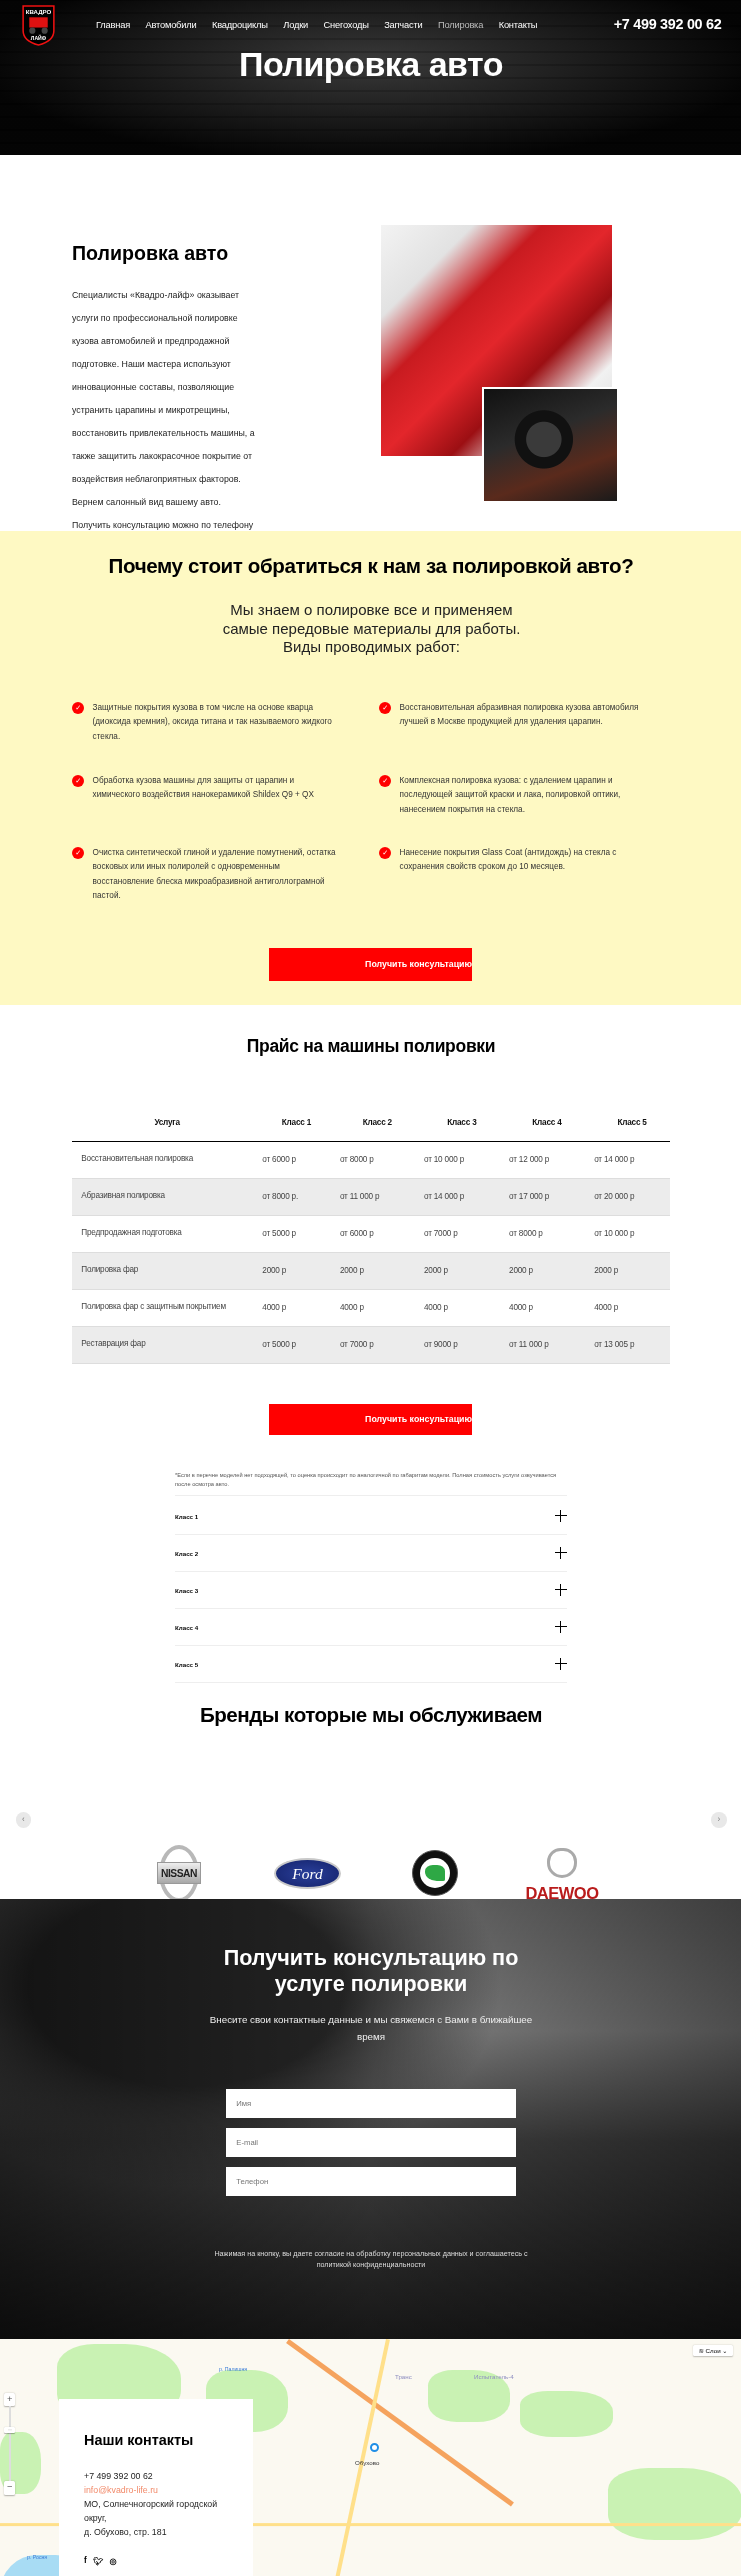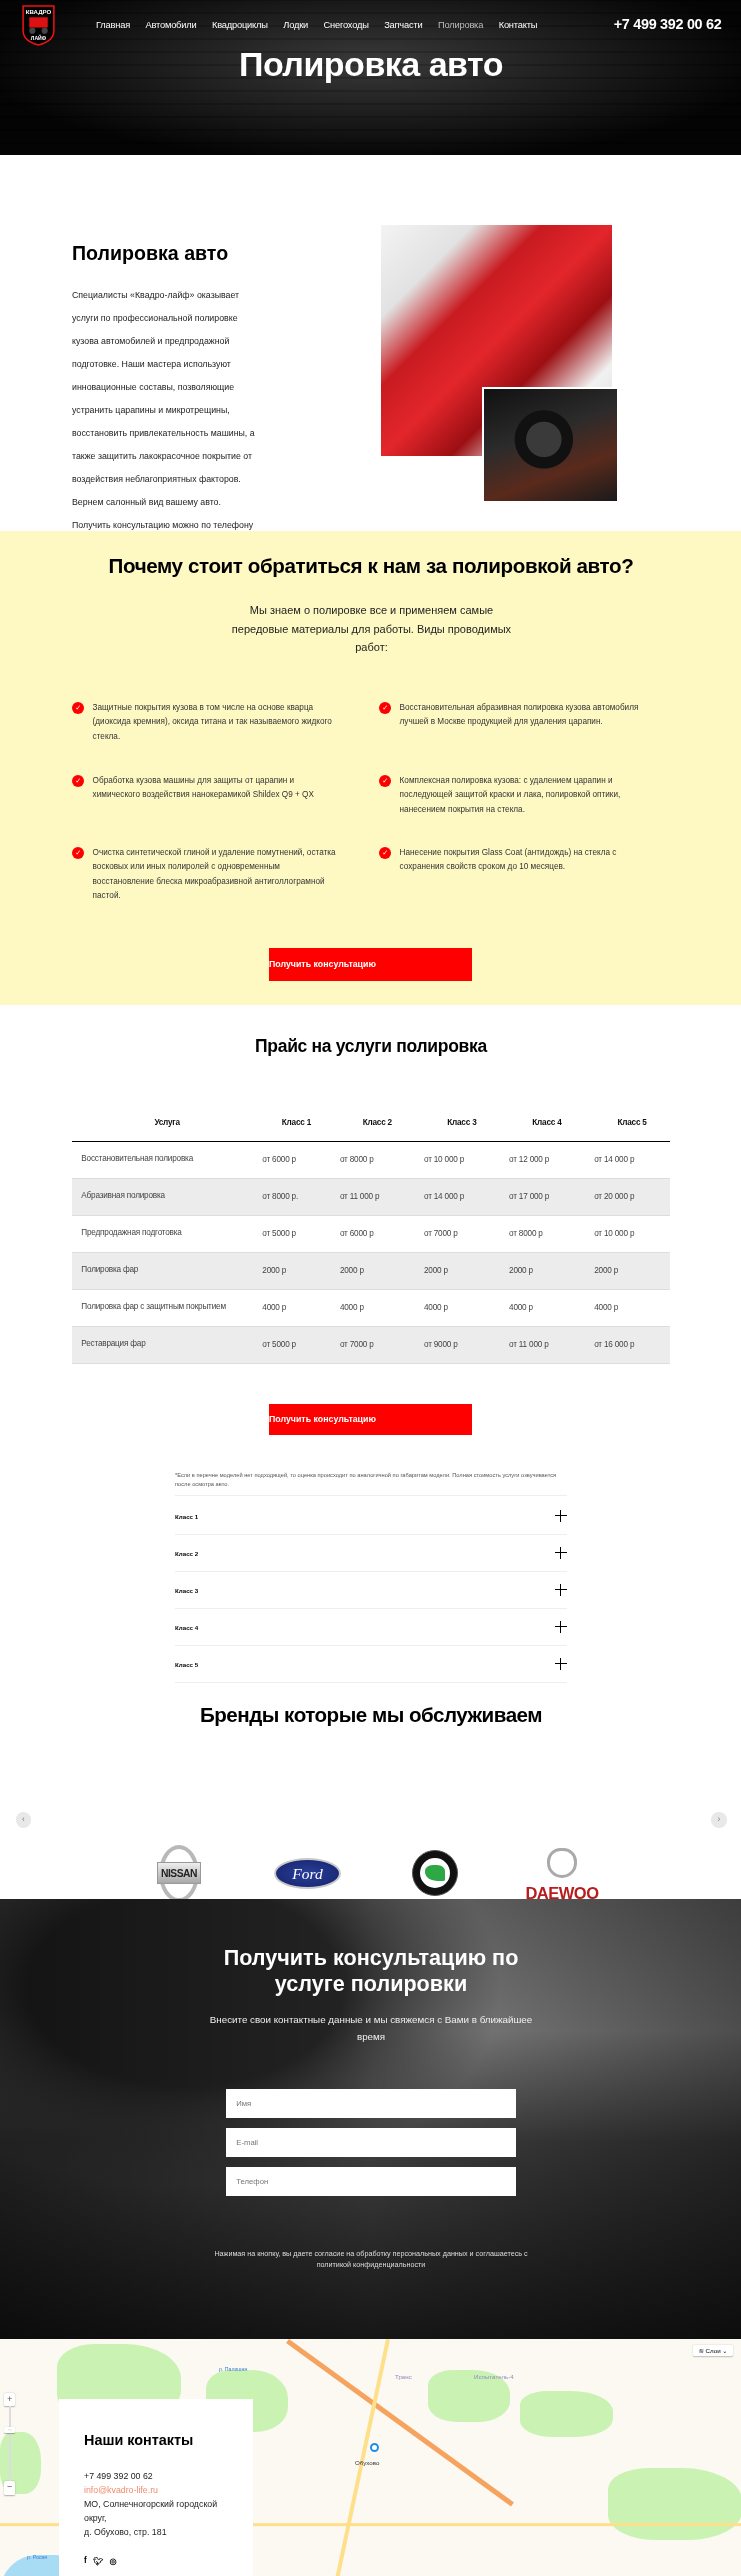--- a/index.html
+++ b/index.html
@@ -27,24 +27,24 @@
 .intro-text b{color:#000}
 .intro-img1{position:absolute;left:381px;top:70px;width:231px;height:231px;
  background:linear-gradient(135deg,#f3f3f3 0%,#e2e2e2 20%,#c81b20 35%,#e3262b 50%,#9c0f13 65%,#f1f1f1 80%,#d4d4d4 100%)}
 .intro-img2{position:absolute;left:482px;top:232px;width:137px;height:116px;
  background:radial-gradient(circle at 45% 45%,#3a3a3a 0 18%,#111 19% 30%,transparent 31%),linear-gradient(160deg,#111 0%,#2b2b2b 40%,#5a2a1c 70%,#1a1a1a 100%);
  border:2.1px solid #fff}
 
 
 .why{background:#fef9c3;height:474px;position:relative}
 .why-title{position:absolute;left:0;right:0;top:23px;text-align:center;font-size:20.6px;font-weight:bold;letter-spacing:-0.4px}
-.why-sub{position:absolute;left:222px;width:299px;top:70px;text-align:center;font-size:11px;line-height:18.5px;color:#222}
+.why-sub{position:absolute;left:222px;width:299px;top:70px;text-align:center;font-size:15px;line-height:18.5px;color:#222}
 .feat{position:absolute;width:268px;font-size:8.2px;line-height:14.4px;color:#333;padding-left:20.6px}
 .feat .chk{position:absolute;left:0;top:1px;width:12.4px;height:12.4px;border-radius:50%;background:#f00;color:#fff;font-size:7.2px;text-align:center;line-height:12.4px}
-.btn-red{position:absolute;background:#f00;color:#fff;font-size:8.8px;font-weight:bold;text-align:left;border:none;font-family:"Liberation Sans",sans-serif}
+.btn-red{position:absolute;background:#f00;color:#fff;font-size:8.8px;font-weight:bold;text-align:right;border:none;font-family:"Liberation Sans",sans-serif}
 .why .btn-red{left:269px;top:417px;width:203px;height:33px;line-height:33px}
 
 
 .price{position:relative;height:672px}
 .price-title{position:absolute;left:0;right:0;top:31px;text-align:center;font-size:17.5px;font-weight:bold;letter-spacing:-0.3px}
 table.pt{position:absolute;left:72px;top:100px;width:598px;border-collapse:collapse;font-size:8.2px;letter-spacing:-0.2px}
 .pt th{text-align:center;font-weight:bold;height:36px;border-bottom:1px solid #000;color:#111;padding-left:9.3px}
 .pt td{height:37px;padding-left:9.3px;color:#444;border-bottom:0.5px solid #ddd}
 .pt tr.alt td{background:#ececec}
 .pt td.svc{width:181px;line-height:16.5px}
@@ -147,21 +147,21 @@
   <div class="feat" style="left:72px;top:170px"><span class="chk">✓</span><span>Защитные покрытия кузова в том числе на основе кварца (диоксида кремния), оксида титана и так называемого жидкого стекла.</span></div>
   <div class="feat" style="left:379px;top:170px"><span class="chk">✓</span><span>Восстановительная абразивная полировка кузова автомобиля лучшей в Москве продукцией для удаления царапин.</span></div>
   <div class="feat" style="left:72px;top:243px"><span class="chk">✓</span><span>Обработка кузова машины для защиты от царапин и химического воздействия нанокерамикой Shildex Q9 + QX</span></div>
   <div class="feat" style="left:379px;top:243px"><span class="chk">✓</span><span>Комплексная полировка кузова: с удалением царапин и последующей защитой краски и лака, полировкой оптики, нанесением покрытия на стекла.</span></div>
   <div class="feat" style="left:72px;top:315px"><span class="chk">✓</span><span>Очистка синтетической глиной и удаление помутнений, остатка восковых или иных полиролей с одновременным восстановление блеска микроабразивной антиголлограмной пастой.</span></div>
   <div class="feat" style="left:379px;top:315px"><span class="chk">✓</span><span>Нанесение покрытия Glass Coat (антидождь) на стекла с сохранения свойств сроком до 10 месяцев.</span></div>
   <button class="btn-red">Получить консультацию</button>
 </section>
 
 <section class="price">
-  <h2 class="price-title">Прайс на услуги полировка</h2>
+  <h2 class="price-title">Прайс на машины полировки</h2>
   <table class="pt">
     <thead>
         <tr>
       <th>Услуга</th>
       <th>Класс 1</th>
       <th>Класс 2</th>
       <th>Класс 3</th>
       <th>Класс 4</th>
       <th>Класс 5</th>
     </tr>
@@ -206,21 +206,21 @@
           <td>4000 р</td>
           <td>4000 р</td>
           <td>4000 р</td>
         </tr>
         <tr class="alt">
           <td class="svc">Реставрация фар</td>
           <td>от 5000 р</td>
           <td>от 7000 р</td>
           <td>от 9000 р</td>
           <td>от 11 000 р</td>
-          <td>от 16 000 р</td>
+          <td>от 13 005 р</td>
         </tr>
       </tbody>
   </table>
   <button class="btn-red">Получить консультацию</button>
   <p class="note">*Если в перечне моделей нет подходящей, то оценка происходит по аналогичной по габаритам модели. Полная стоимость услуги озвучивается после осмотра авто.</p>
   <div class="acc">
     <div class="acc-item">
         <span>Класс 1</span>
         <span class="plus"></span>
       </div>

